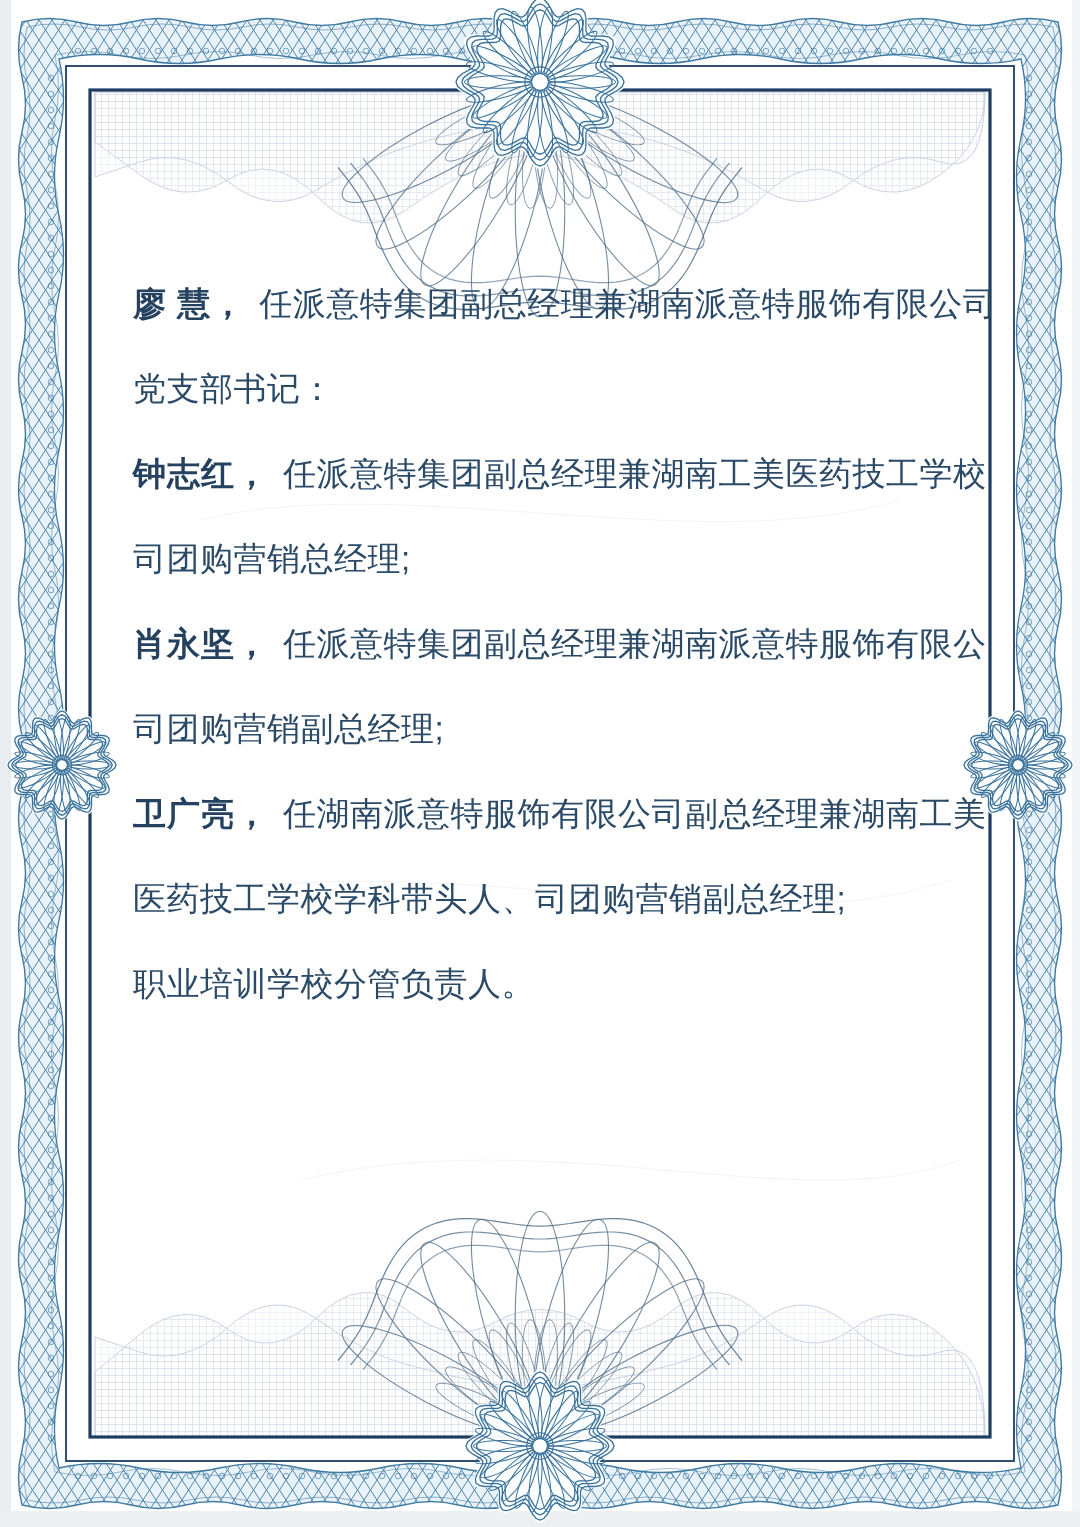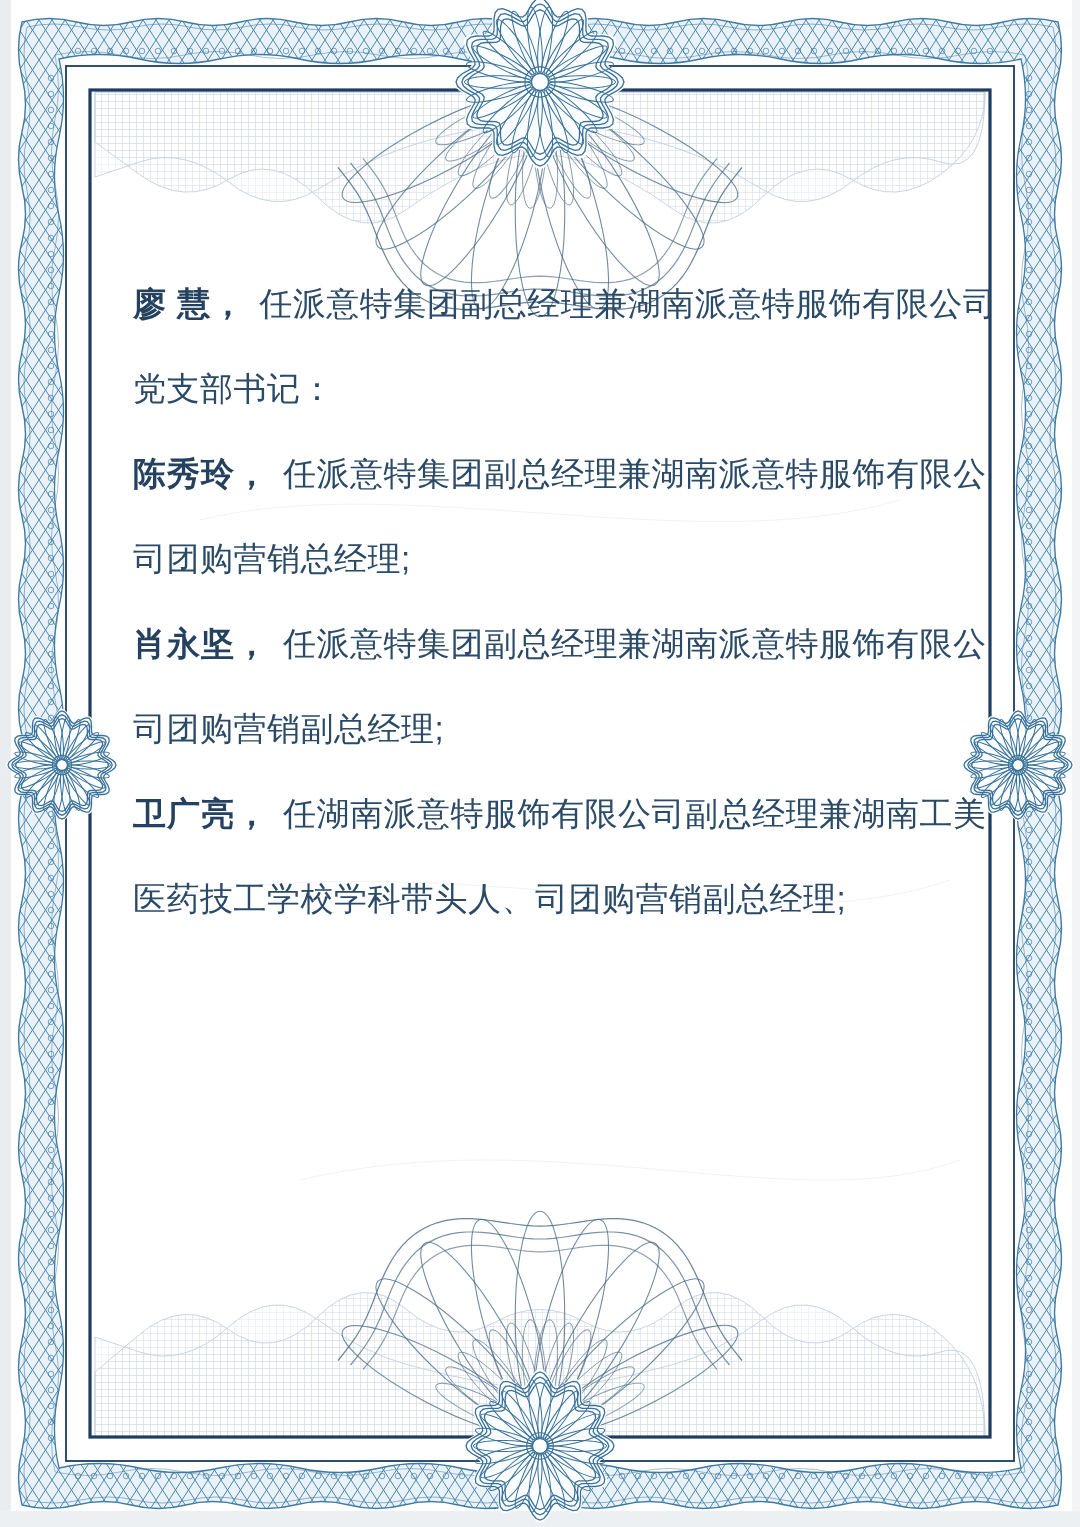--- a/index.html
+++ b/index.html
@@ -553,29 +553,30 @@
         <circle cx="1018" cy="765" r="5.4" fill="none" stroke="#38719a" stroke-width="1"></circle>
       </g>
     </svg>
 
   <div class="doc" style="color: rgb(43, 74, 104);">
     <div class="para">
       <div class="line"><span class="pname">廖 慧，</span><span class="btxt">任派意特集团副总经理兼湖南派意特服饰有限公司</span></div>
       <div class="line btxt">党支部书记：</div>
     </div>
     <div class="para">
+      <div class="line"><span class="pname">钟志红，</span><span class="btxt">任派意特集团副总经理兼湖南工美医药技工学校</span></div>
     </div>
     <div class="para">
-      <div class="line"><span class="pname">陈秀玲，</span><span class="btxt">任派意特集团副总经理兼湖南派意特服饰有限公</span></div>
       <div class="line btxt">司团购营销总经理;</div>
     </div>
     <div class="para">
       <div class="line"><span class="pname">肖永坚，</span><span class="btxt">任派意特集团副总经理兼湖南派意特服饰有限公</span></div>
       <div class="line btxt">司团购营销副总经理;</div>
     </div>
     <div class="para">
       <div class="line"><span class="pname">卫广亮，</span><span class="btxt">任湖南派意特服饰有限公司副总经理兼湖南工美</span></div>
       <div class="line btxt">医药技工学校学科带头人、司团购营销副总经理;</div>
     </div>
     <div class="para">
+      <div class="line btxt">职业培训学校分管负责人。</div>
     </div>
   </div>
 </div>
 
 </body></html>

